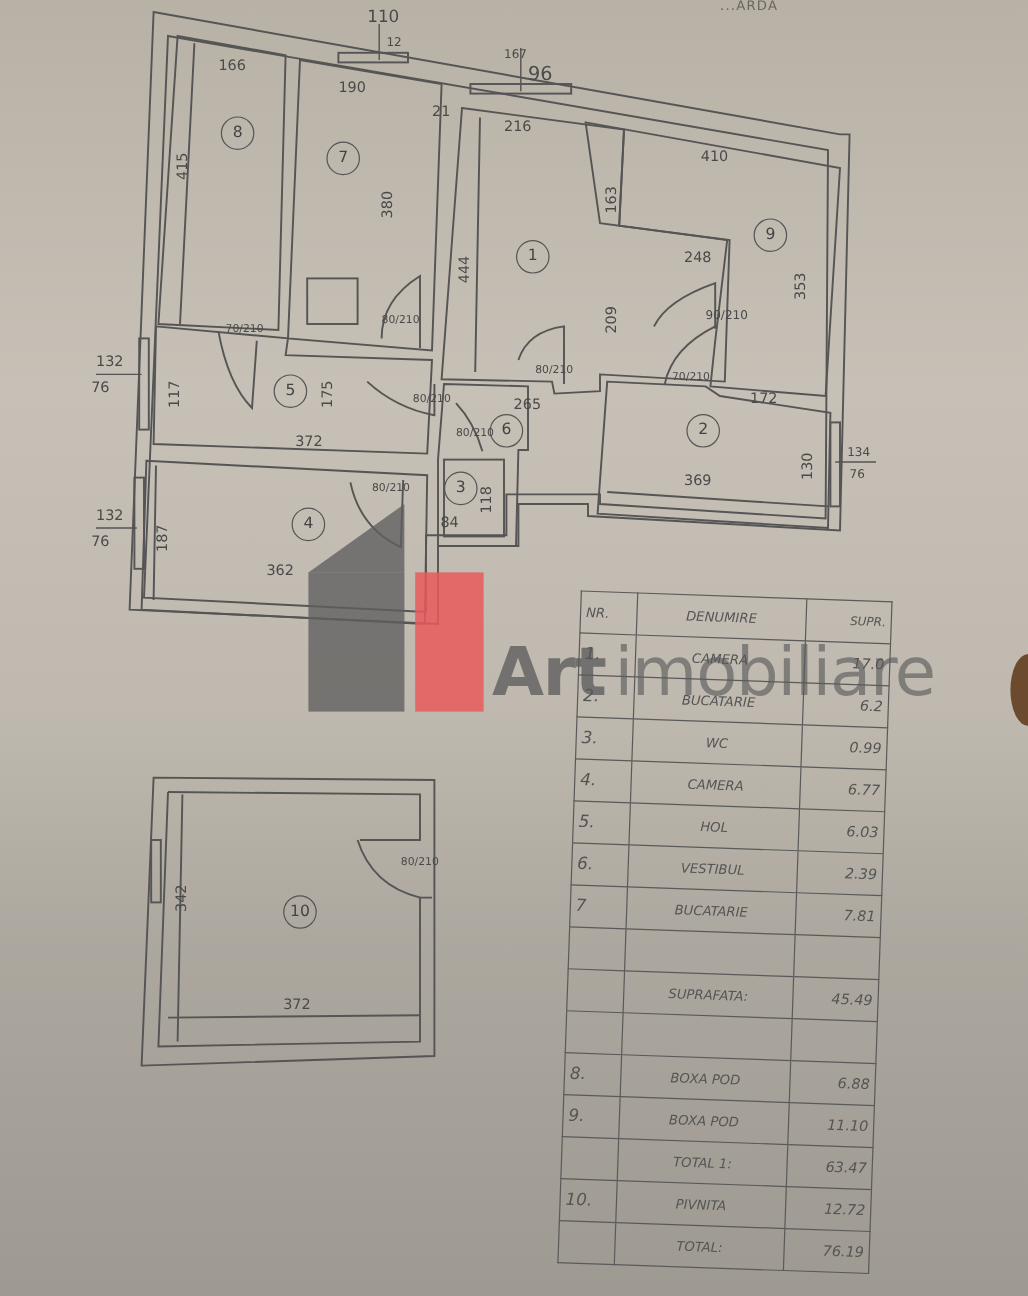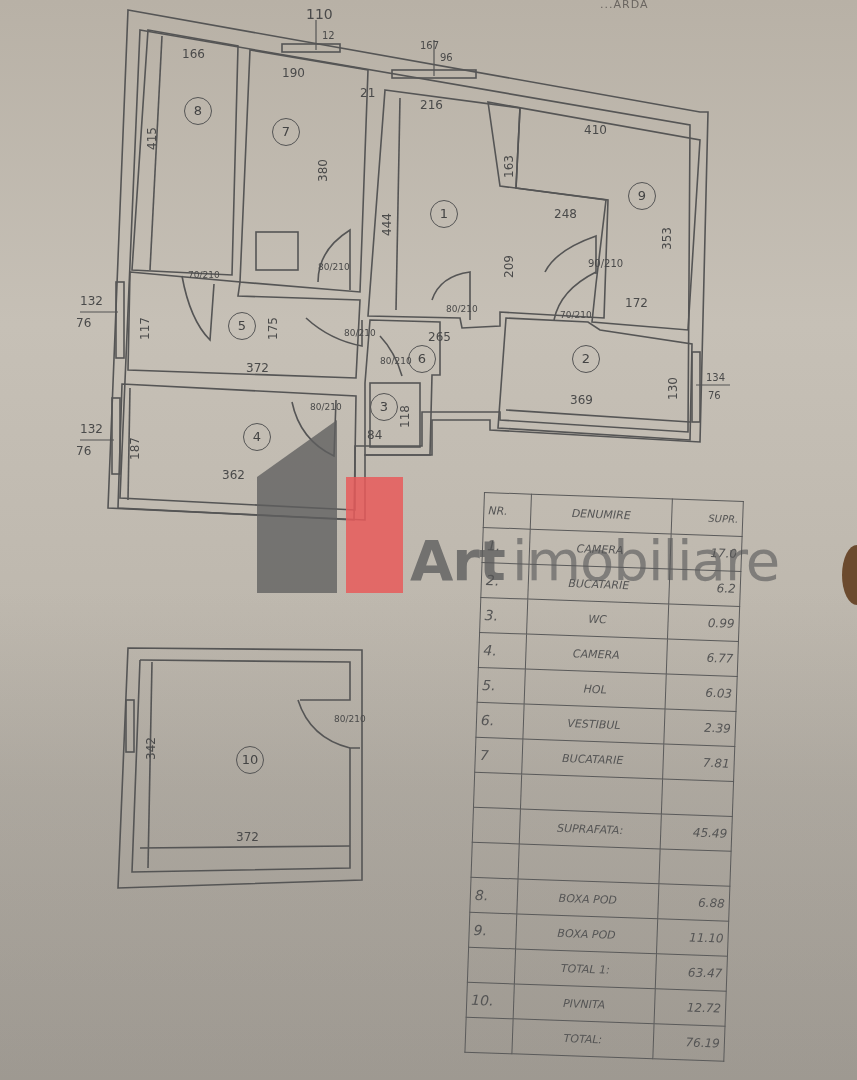--- a/index.html
+++ b/index.html
@@ -114,41 +114,41 @@
 
   <div class="lbl" style="left:182px;top:47px">166</div>
   <div class="lbl" style="left:282px;top:66px">190</div>
   <div class="lbl" style="left:360px;top:86px">21</div>
   <div class="lbl" style="left:420px;top:98px">216</div>
   <div class="lbl vert" style="left:145px;top:150px">415</div>
   <div class="lbl vert" style="left:316px;top:182px">380</div>
   <div class="lbl vert" style="left:380px;top:236px">444</div>
   <div class="lbl" style="left:584px;top:123px">410</div>
   <div class="lbl vert" style="left:502px;top:178px">163</div>
-  <div class="lbl" style="left:554px;top:207px">248</div>
+  <div class="lbl" style="left:570px;top:207px">248</div>
   <div class="lbl vert" style="left:660px;top:250px">353</div>
   <div class="lbl vert" style="left:502px;top:278px">209</div>
-  <div class="lbl" style="left:625px;top:296px">172</div>
+  <div class="lbl" style="left:625px;top:325px">172</div>
   <div class="lbl vert" style="left:138px;top:340px">117</div>
   <div class="lbl vert" style="left:266px;top:340px">175</div>
   <div class="lbl" style="left:246px;top:361px">372</div>
   <div class="lbl" style="left:428px;top:330px">265</div>
   <div class="lbl" style="left:570px;top:393px">369</div>
   <div class="lbl vert" style="left:666px;top:400px">130</div>
   <div class="lbl vert" style="left:128px;top:460px">187</div>
   <div class="lbl" style="left:222px;top:468px">362</div>
   <div class="lbl" style="left:367px;top:428px">84</div>
   <div class="lbl vert" style="left:398px;top:428px">118</div>
   <div class="lbl vert" style="left:144px;top:760px">342</div>
   <div class="lbl" style="left:236px;top:830px">372</div>
 
   <div class="lbl" style="left:306px;top:6px;font-size:14px">110</div>
   <div class="lbl" style="left:322px;top:30px;font-size:10px">12</div>
   <div class="lbl" style="left:420px;top:40px;font-size:10px">167</div>
-  <div class="lbl" style="left:440px;top:52px;font-size:10px">96</div>
+  <div class="lbl" style="left:440px;top:52px;font-size:16px">96</div>
   <div class="lbl" style="left:80px;top:294px">132</div>
   <div class="lbl" style="left:76px;top:316px">76</div>
   <div class="lbl" style="left:80px;top:422px">132</div>
   <div class="lbl" style="left:76px;top:444px">76</div>
   <div class="lbl" style="left:706px;top:372px;font-size:10px">134</div>
   <div class="lbl" style="left:708px;top:390px;font-size:10px">76</div>
 
   <div class="lbl" style="left:188px;top:270px;font-size:9px">70/210</div>
   <div class="lbl" style="left:318px;top:262px;font-size:9px">80/210</div>
   <div class="lbl" style="left:344px;top:328px;font-size:9px">80/210</div>

